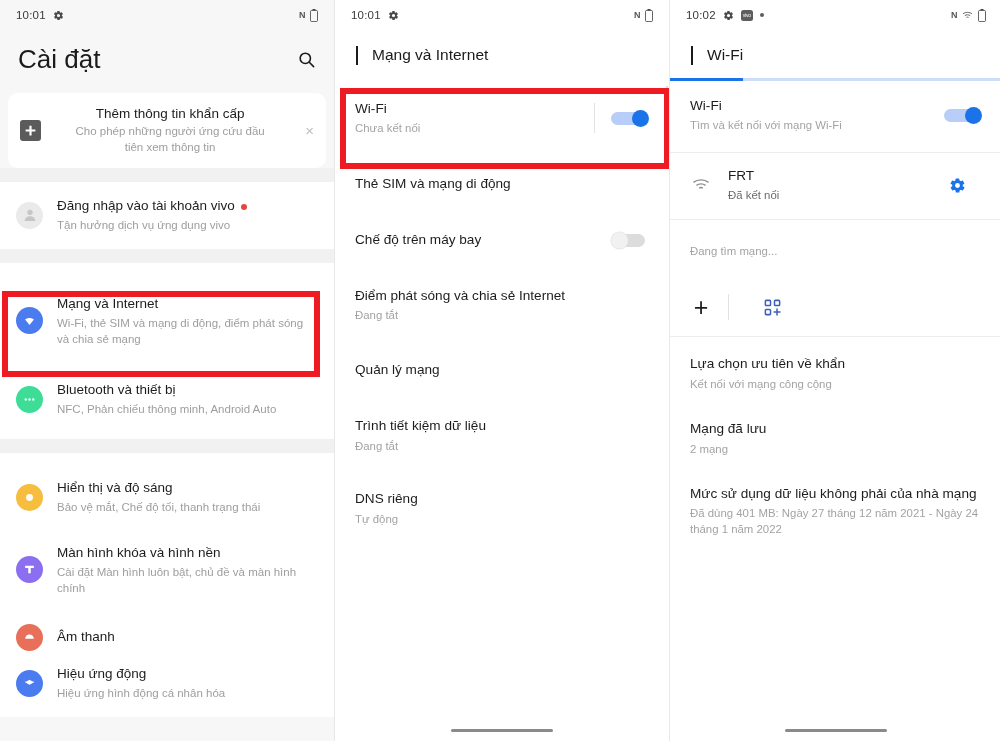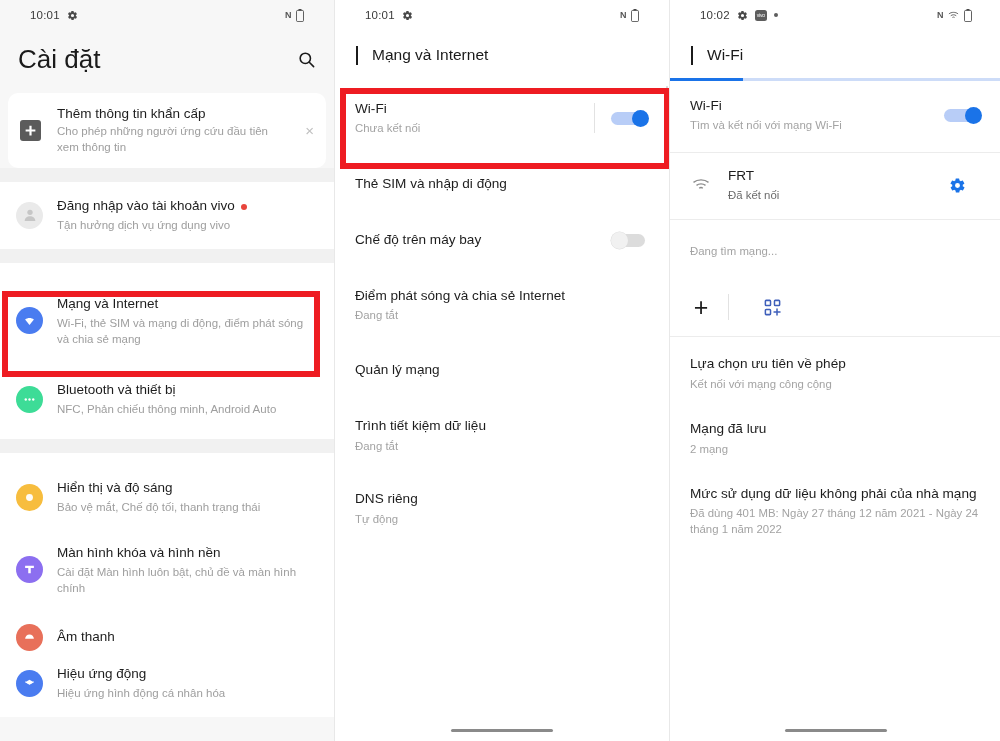--- a/index.html
+++ b/index.html
@@ -27,21 +27,21 @@
   }
   .panel-1 { width: 334px; background: #f7f7f7; }
   .panel-2 { width: 334px; border-left: 1px solid #e8e8e8; }
   .panel-3 { width: 332px; border-left: 1px solid #e8e8e8; }
 
   
   .statusbar {
     height: 30px;
     display: flex;
     align-items: center;
-    padding: 0 30px;
+    padding: 0 16px;
     box-sizing: border-box;
     font-size: 11.5px;
     color: #3c3c3c;
     background: transparent;
   }
   .sb-left { display: flex; align-items: center; gap: 7px; }
   .sb-time { font-size: 11.5px; letter-spacing: .2px; color: #3a3a3a; }
   .sb-spacer { flex: 1; }
   .sb-right { display: flex; align-items: center; gap: 5px; }
   .sb-nfc { font-size: 9px; color: #555; font-weight: 700; letter-spacing: -.5px;}
@@ -82,21 +82,22 @@
   }
 
   
   .card {
     background: #ffffff;
     border-radius: 10px;
     margin: 0 8px;
     padding: 13px 12px;
     display: flex;
     align-items: center;
-    gap: 16px;
+    gap: 26px;
+    text-align: center;
   }
   .group {
     background: #ffffff;
     padding: 2px 0;
   }
   .gap { height: 14px; background: #f1f1f1; }
 
   .row {
     display: flex;
     align-items: center;
@@ -403,21 +404,21 @@
       </div>
       <div class="divider-vert"></div>
       <div class="toggle on">
           <span class="track"></span>
           <span class="knob"></span>
         </div>
     </div>
 
     <div class="plain-row">
       <div class="texts">
-        <div class="title">Thẻ SIM và nhập di động</div>
+        <div class="title">Thẻ SIM và mạng di động</div>
       </div>
     </div>
 
     <div class="plain-row" style="padding:18px 20px;">
       <div class="texts">
         <div class="title">Chế độ trên máy bay</div>
       </div>
       <div class="toggle off">
           <span class="track"></span>
           <span class="knob"></span>
@@ -549,21 +550,21 @@
           <line x1="17.7" y1="14" x2="17.7" y2="21.5" stroke-linecap="round"></line>
           <line x1="14" y1="17.7" x2="21.5" y2="17.7" stroke-linecap="round"></line>
         </svg>
       </span>
     </div>
 
     <div class="hr"></div>
 
     <div class="plain-row" style="padding:18px 20px 14px 20px;">
       <div class="texts">
-        <div class="title">Lựa chọn ưu tiên về phép</div>
+        <div class="title">Lựa chọn ưu tiên về khẩn</div>
         <div class="subtitle">Kết nối với mạng công cộng</div>
       </div>
     </div>
 
     <div class="plain-row" style="padding:14px 20px;">
       <div class="texts">
         <div class="title">Mạng đã lưu</div>
         <div class="subtitle">2 mạng</div>
       </div>
     </div>

